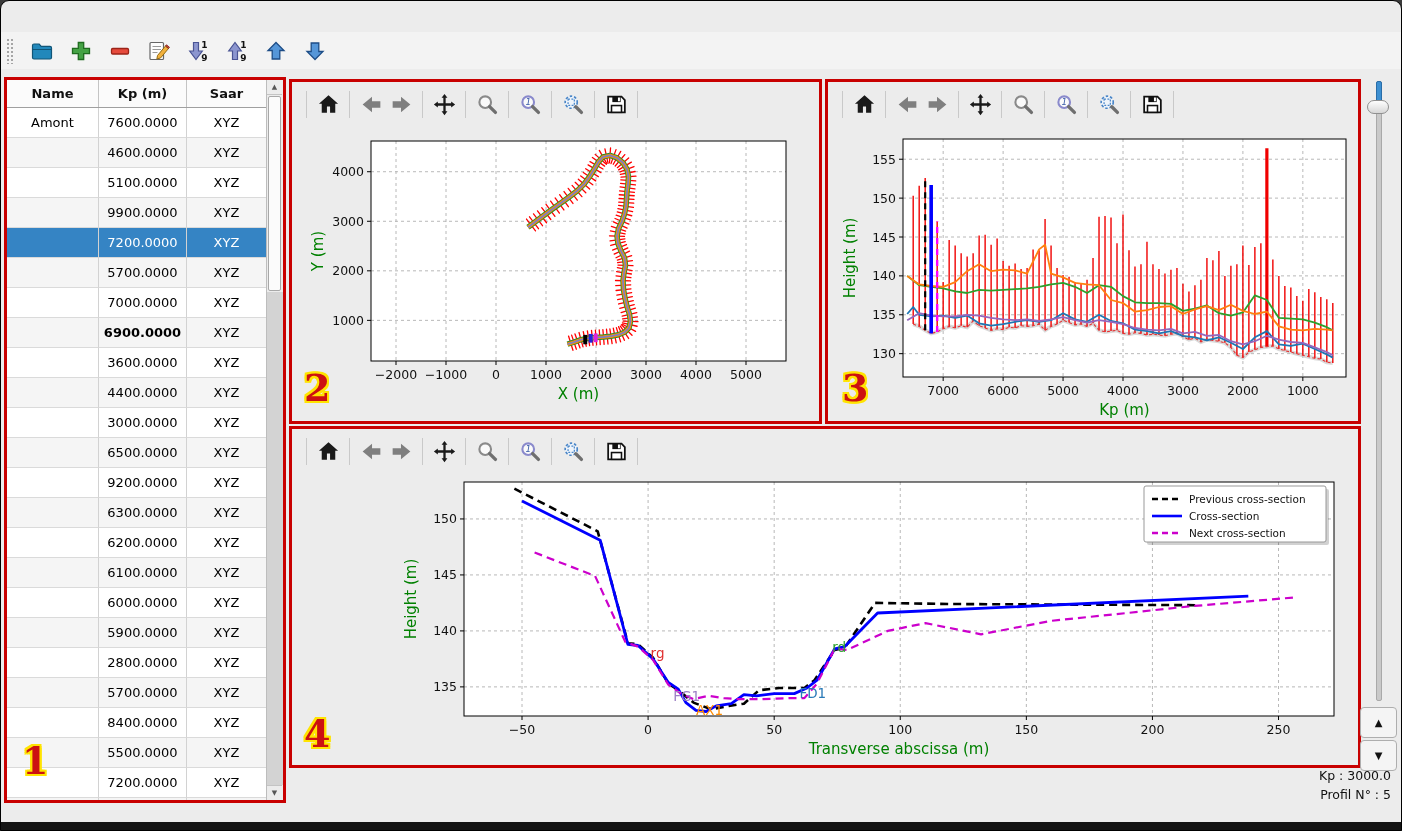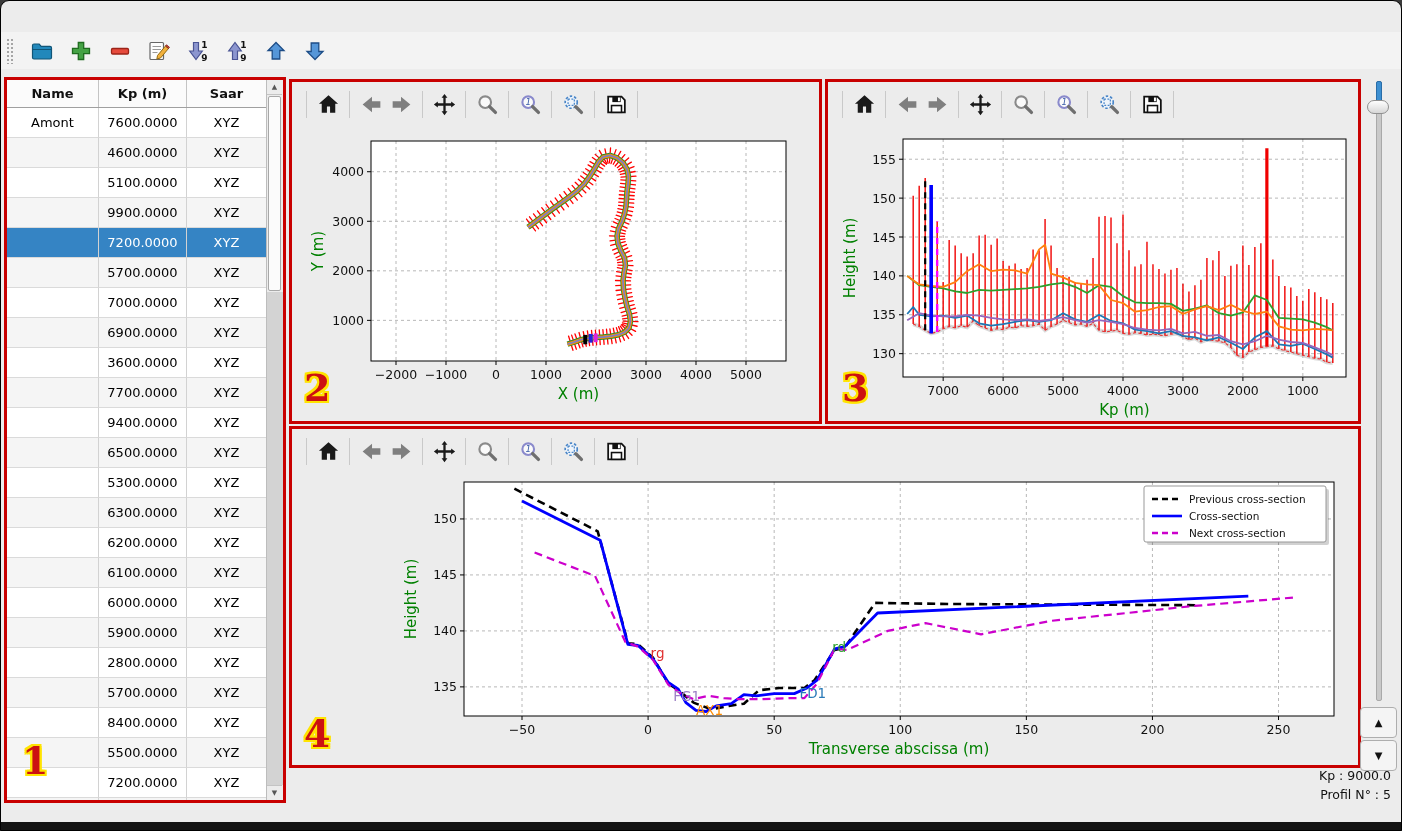--- a/index.html
+++ b/index.html
@@ -173,46 +173,46 @@
             <div class="t-cell" style="width: 88px;">5700.0000</div>
             <div class="t-cell" style="width: 80px;">XYZ</div>
           </div>
           <div class="t-row">
             <div class="t-cell" style="width: 92px;"></div>
             <div class="t-cell" style="width: 88px;">7000.0000</div>
             <div class="t-cell" style="width: 80px;">XYZ</div>
           </div>
           <div class="t-row alt">
             <div class="t-cell" style="width: 92px;"></div>
-            <div class="t-cell" style="width: 88px;">6900.0000</div>
+            <div class="t-cell" style="width: 88px; font-weight: bold;">6900.0000</div>
             <div class="t-cell" style="width: 80px;">XYZ</div>
           </div>
           <div class="t-row">
             <div class="t-cell" style="width: 92px;"></div>
             <div class="t-cell" style="width: 88px;">3600.0000</div>
             <div class="t-cell" style="width: 80px;">XYZ</div>
           </div>
           <div class="t-row alt">
             <div class="t-cell" style="width: 92px;"></div>
-            <div class="t-cell" style="width: 88px;">7700.0000</div>
-            <div class="t-cell" style="width: 80px;">XYZ</div>
-          </div>
-          <div class="t-row">
-            <div class="t-cell" style="width: 92px;"></div>
-            <div class="t-cell" style="width: 88px;">9400.0000</div>
+            <div class="t-cell" style="width: 88px;">4400.0000</div>
+            <div class="t-cell" style="width: 80px;">XYZ</div>
+          </div>
+          <div class="t-row">
+            <div class="t-cell" style="width: 92px;"></div>
+            <div class="t-cell" style="width: 88px;">3000.0000</div>
             <div class="t-cell" style="width: 80px;">XYZ</div>
           </div>
           <div class="t-row alt">
             <div class="t-cell" style="width: 92px;"></div>
             <div class="t-cell" style="width: 88px;">6500.0000</div>
             <div class="t-cell" style="width: 80px;">XYZ</div>
           </div>
           <div class="t-row">
             <div class="t-cell" style="width: 92px;"></div>
-            <div class="t-cell" style="width: 88px;">5300.0000</div>
+            <div class="t-cell" style="width: 88px;">9200.0000</div>
             <div class="t-cell" style="width: 80px;">XYZ</div>
           </div>
           <div class="t-row alt">
             <div class="t-cell" style="width: 92px;"></div>
             <div class="t-cell" style="width: 88px;">6300.0000</div>
             <div class="t-cell" style="width: 80px;">XYZ</div>
           </div>
           <div class="t-row">
             <div class="t-cell" style="width: 92px;"></div>
             <div class="t-cell" style="width: 88px;">6200.0000</div>
@@ -801,21 +801,21 @@
     <div id="vslider-handle"></div>
 
     <div class="spin-btn" id="spin-up">
         <span>▲</span>
       </div>
     <div class="spin-btn" id="spin-down">
         <span>▼</span>
       </div>
 
     <div id="status">
-      <div>Kp : 9000.0</div>
+      <div>Kp : 3000.0</div>
       <div>Profil N° : 5</div>
     </div>
   </div>
 
   <div class="ann" id="ann1">1</div>
   <div class="ann" id="ann2">2</div>
   <div class="ann" id="ann3">3</div>
   <div class="ann" id="ann4">4</div>
 
   <div id="bottom-strip"></div>

